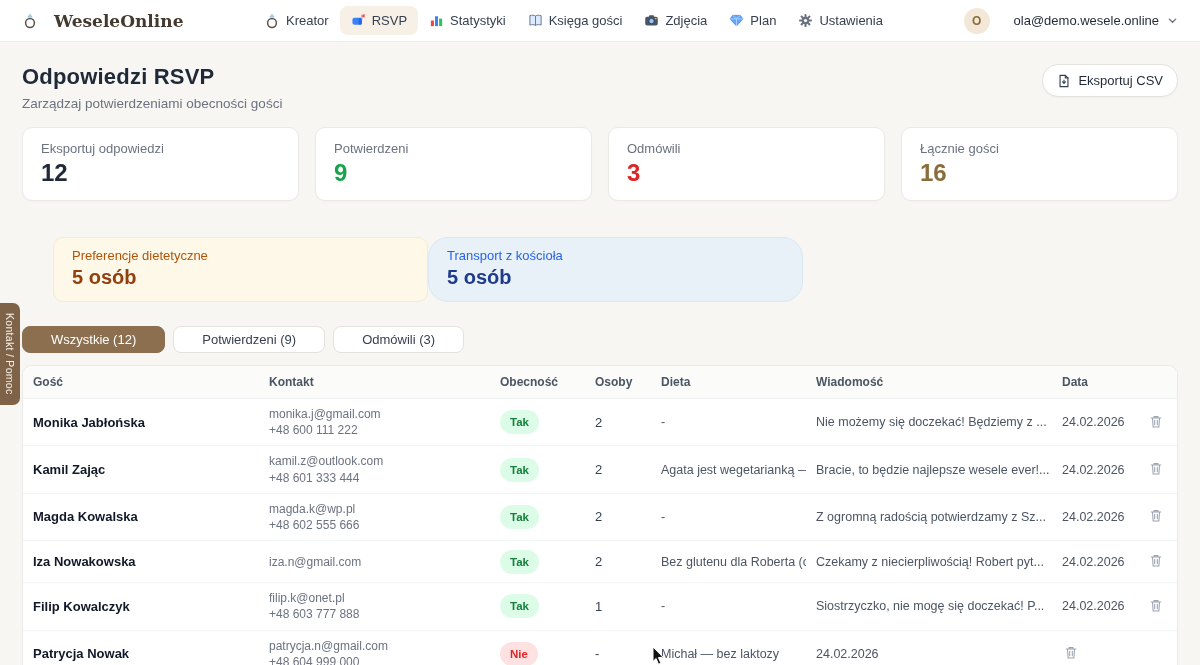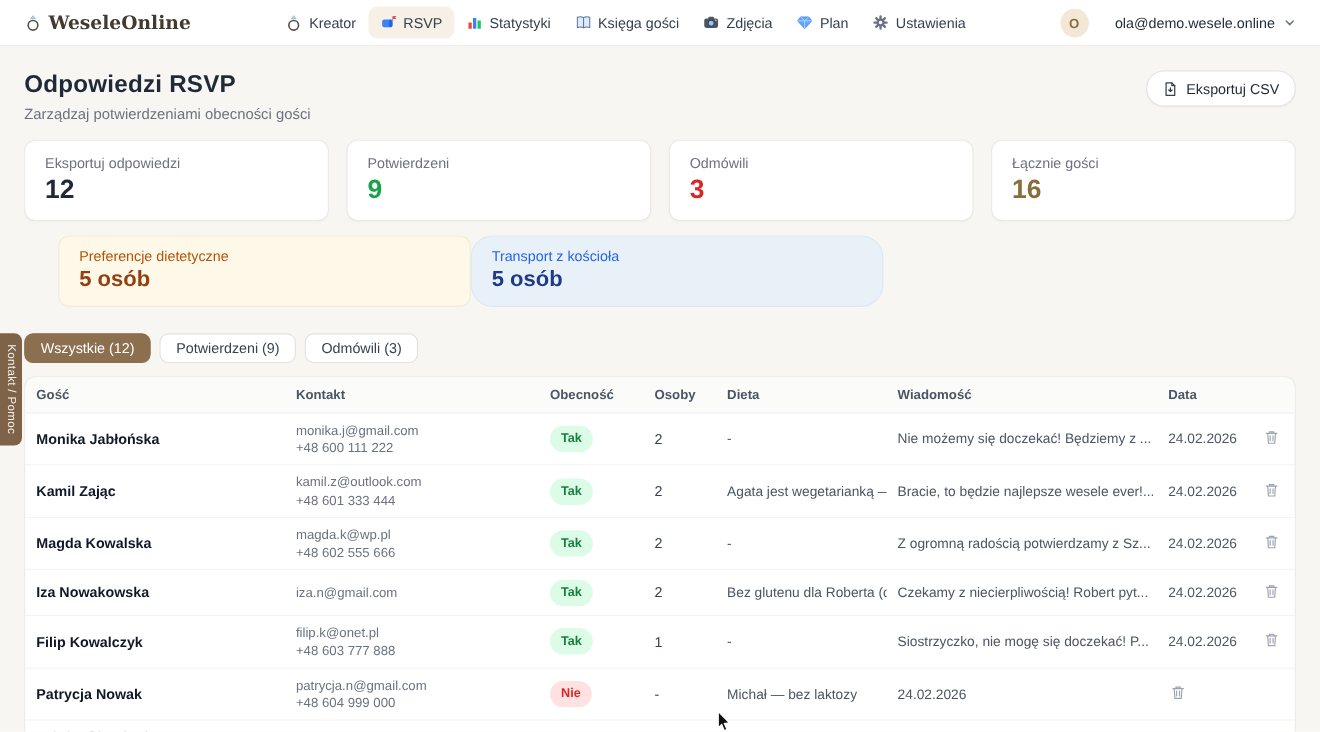--- a/index.html
+++ b/index.html
@@ -1,21 +1,21 @@
 <!DOCTYPE html>
 <html><head>
 <meta charset="utf-8">
 <style>
   * { margin:0; padding:0; box-sizing:border-box; }
   html,body { width:1200px; height:665px; overflow:hidden; }
   body { font-family:"Liberation Sans", sans-serif; background:#f7f6f2; color:#1f2937; position:relative; }
 
   
   .topnav { height:42px; background:#fff; border-bottom:1px solid #ececea; display:flex; align-items:center; padding:0 22px; }
-  .brand { display:flex; align-items:center; gap:6px; font-family:"DejaVu Serif", serif; font-weight:700; font-size:17px; color:#44392e; cursor:pointer;justify-content:space-between; }
+  .brand { display:flex; align-items:center; gap:16px; font-family:"DejaVu Serif", serif; font-weight:700; font-size:17px; color:#44392e; cursor:pointer;justify-content:space-between; }
   .nav-items { flex:1; display:flex; justify-content:center; align-items:center; }
   .nav-item { display:flex; align-items:center; gap:6px; font-size:13px; color:#374151; padding:7px 11px; border-radius:8px; cursor:pointer; text-decoration:none; white-space:nowrap; }
   .nav-item.active { background:#f7f0e6; }
   .icon { display:inline-flex; align-items:center; justify-content:center; line-height:0; }
   .user { display:flex; align-items:center; gap:8px; cursor:pointer; }
   .avatar { width:26px; height:26px; border-radius:50%; background:#f3e8d8; color:#8a6d3b; font-size:12px; font-weight:700; display:flex; align-items:center; justify-content:center; }
   .user-email { font-size:13px; color:#1f2937;margin-left:16px; }
 
   
   .page-head { padding:22px 22px 0; display:flex; justify-content:space-between; align-items:flex-start; }
@@ -23,34 +23,34 @@
   .page-sub { font-size:13.5px; color:#6b7280; margin-top:6px; }
   .export-btn { display:flex; align-items:center; gap:7px; background:#fff; border:1px solid #e3e2de; border-radius:16px; padding:8px 14px; font-size:13px; font-weight:500; color:#1f2937; cursor:pointer; box-shadow:0 1px 2px rgba(0,0,0,.03); }
 
   
   .stats { display:grid; grid-template-columns:repeat(4,1fr); gap:16px; margin:16px 22px 0; }
   .stat-card { background:#fff; border:1px solid #e9e9e5; border-radius:10px; padding:13px 18px; box-shadow:0 1px 2px rgba(0,0,0,.02); }
   .stat-label { font-size:13px; color:#6b7280; }
   .stat-value { font-size:24px; font-weight:700; margin-top:3px; }
 
   
-  .highlights { display:grid; grid-template-columns:repeat(3,1fr); gap:0; margin:13px 22px 0;padding-left:31px; }
+  .highlights { display:grid; grid-template-columns:repeat(3,1fr); gap:0; margin:36px 22px 0;padding-left:31px; }
   .hl-card { border-radius:10px; padding:10px 18px 12px; border:1px solid transparent; }
   .hl-card.amber { background:#fdf8e7; border-color:#f3ecd2; }
   .hl-card.amber .hl-label { color:#b45309; }
   .hl-card.amber .hl-value { color:#92400e; }
   .hl-card.blue { background:#e9f1f8; border-color:#dbe7f2;border-radius:20px; }
   .hl-card.blue .hl-label { color:#2563eb; }
   .hl-card.blue .hl-value { color:#1e3a8a; }
   .hl-label { font-size:13px; }
   .hl-value { font-size:20px; font-weight:700; margin-top:3px; }
 
   
   .filters { display:flex; gap:8px; margin:24px 22px 12px; }
-  .filter-btn { font-size:13px; padding:5px 14px; border-radius:8px; border:1px solid #e3e2de; background:#fff; color:#374151; cursor:pointer; font-family:inherit; }
+  .filter-btn { font-size:13px; padding:5px 28px; border-radius:8px; border:1px solid #e3e2de; background:#fff; color:#374151; cursor:pointer; font-family:inherit; }
   .filter-btn.active { background:#8b6f4e; border-color:#8b6f4e; color:#fff; }
 
   
   .table-card { margin:0 22px; background:#fff; border:1px solid #e9e9e5; border-radius:10px 10px 0 0; overflow:hidden; }
   .trow { display:grid; grid-template-columns:236px 231px 95px 66px 155px 246px 85px 1fr; align-items:center; }
   .thead { background:#fbfbfa; border-bottom:1px solid #eef0f2; }
   .thead > div { padding:9px 10px; font-size:12px; font-weight:600; color:#4b5563; }
   .tbody .trow { border-bottom:1px solid #f3f4f6; min-height:42px; }
   .tbody .trow > div { padding:7px 10px; }
   .g-name { font-size:13px; font-weight:600; color:#111827; }

